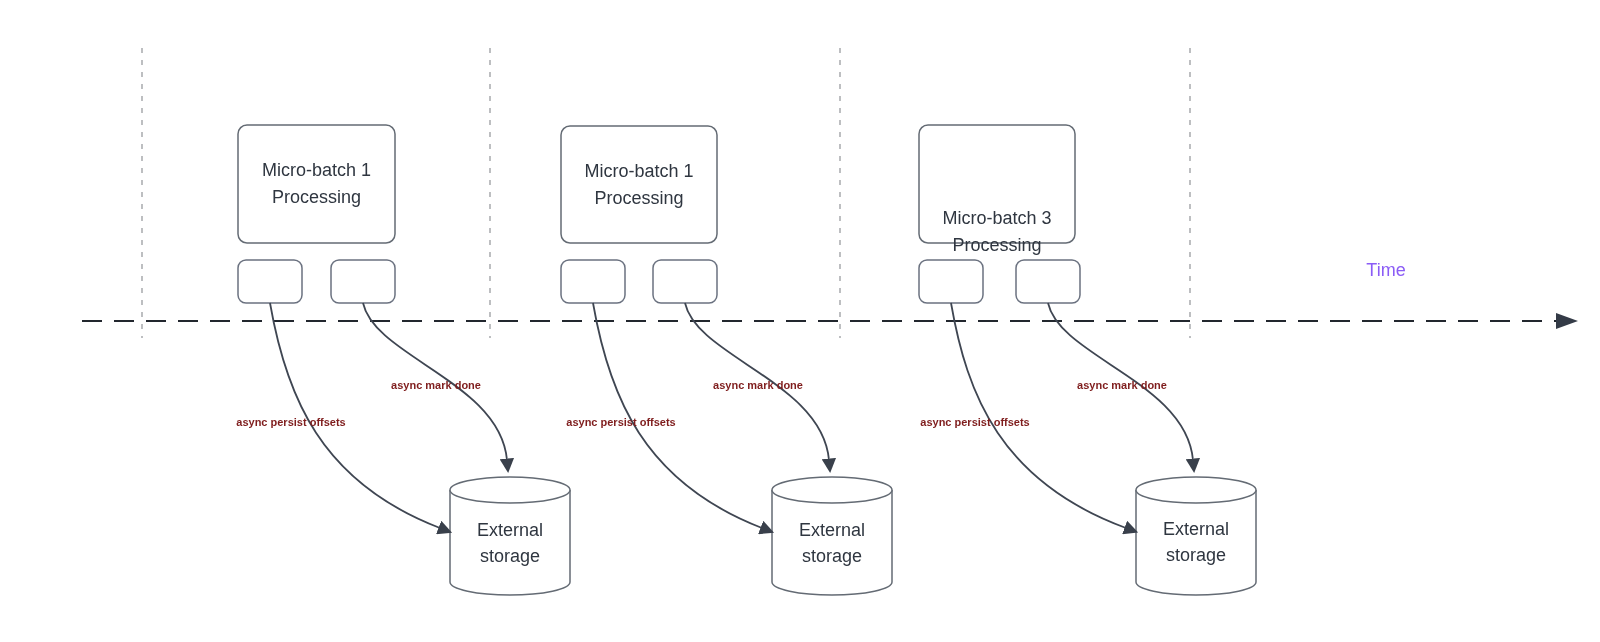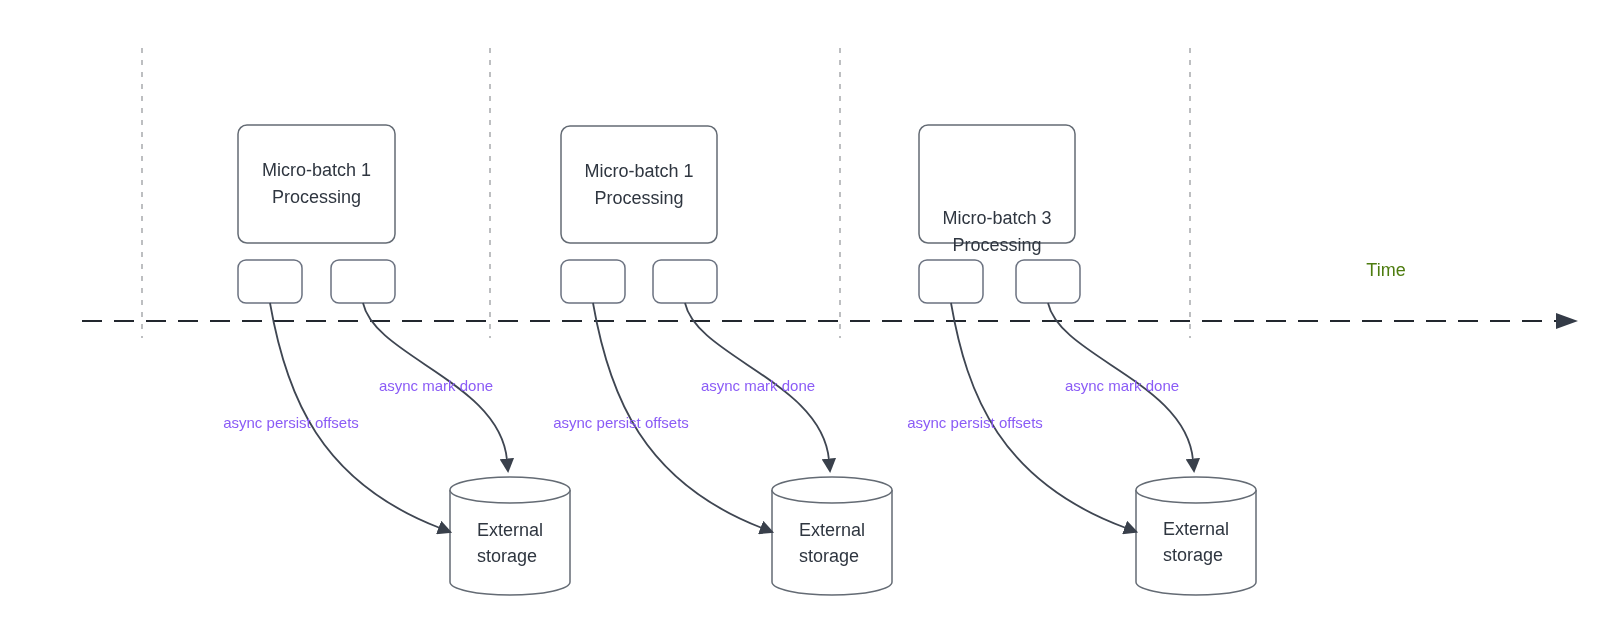--- a/index.html
+++ b/index.html
@@ -15,38 +15,38 @@
   .proc-label{
     display:flex;align-items:center;justify-content:center;
     text-align:center;
     font-size:18px;line-height:1.5;
     color:#2f3640;
     white-space:pre-line;
     pointer-events:none;
   }
   .stor-label{
     display:flex;align-items:center;justify-content:center;
-    text-align:left;
+    text-align:center;
     font-size:18px;line-height:1.45;
     color:#2f3640;
     white-space:pre-line;
     padding-top:10px;
     pointer-events:none;
   }
   .async-label{
     transform:translate(-50%,-50%);
-    font-size:15px;font-weight:normal;
-    color:#8b5cf6;
+    font-size:11px;font-weight:bold;
+    color:#7f1d1d;
     white-space:nowrap;
     pointer-events:none;
   }
   .time-label{
     transform:translate(-50%,-50%);
     font-size:18px;
-    color:#4d7c0f;
+    color:#8b5cf6;
     white-space:nowrap;
     pointer-events:none;
   }
 </style>
 </head>
 <body>
 
 <div id="canvas">
 
   <svg id="shapes" width="1600" height="642" viewBox="0 0 1600 642">

